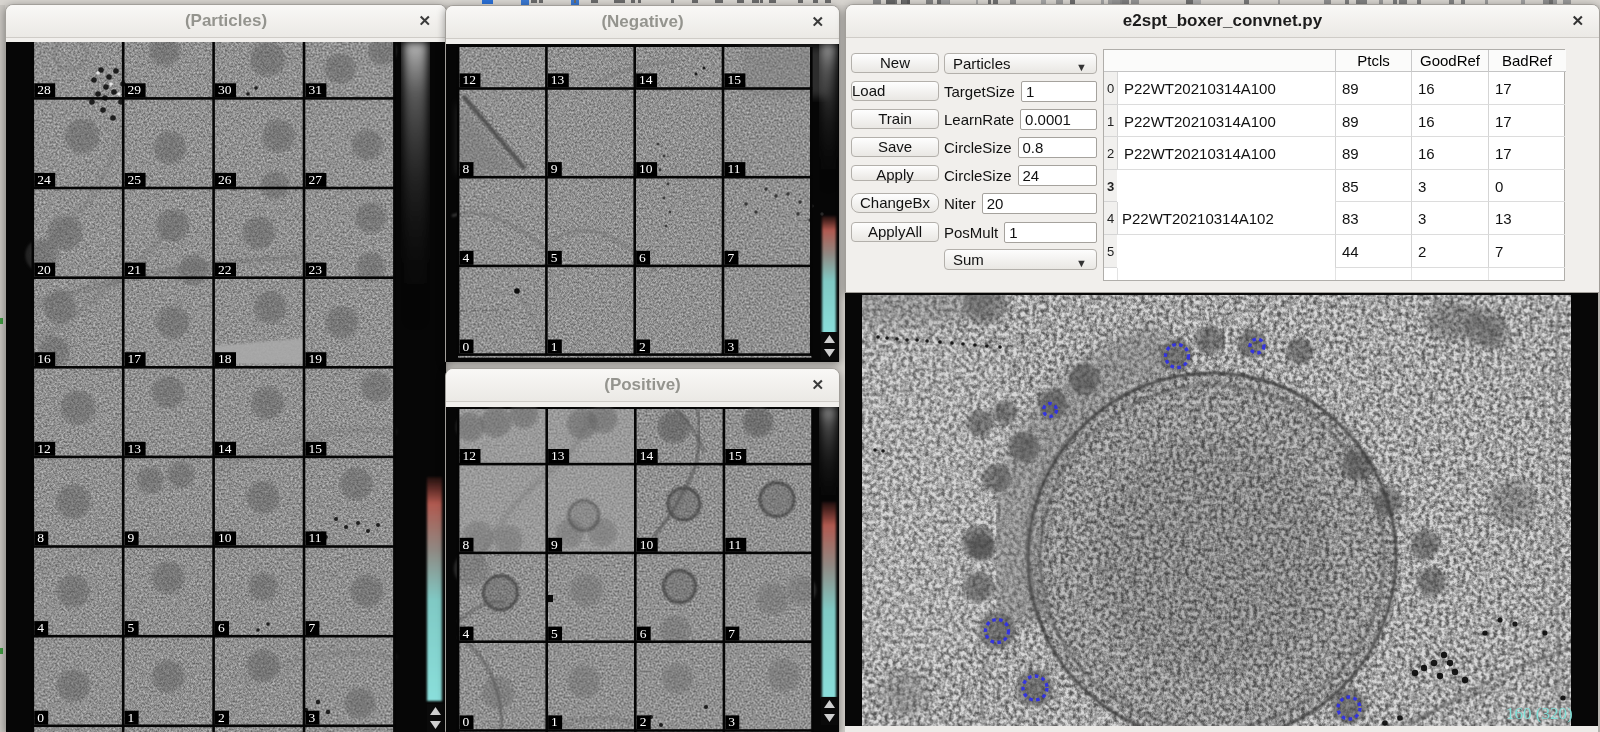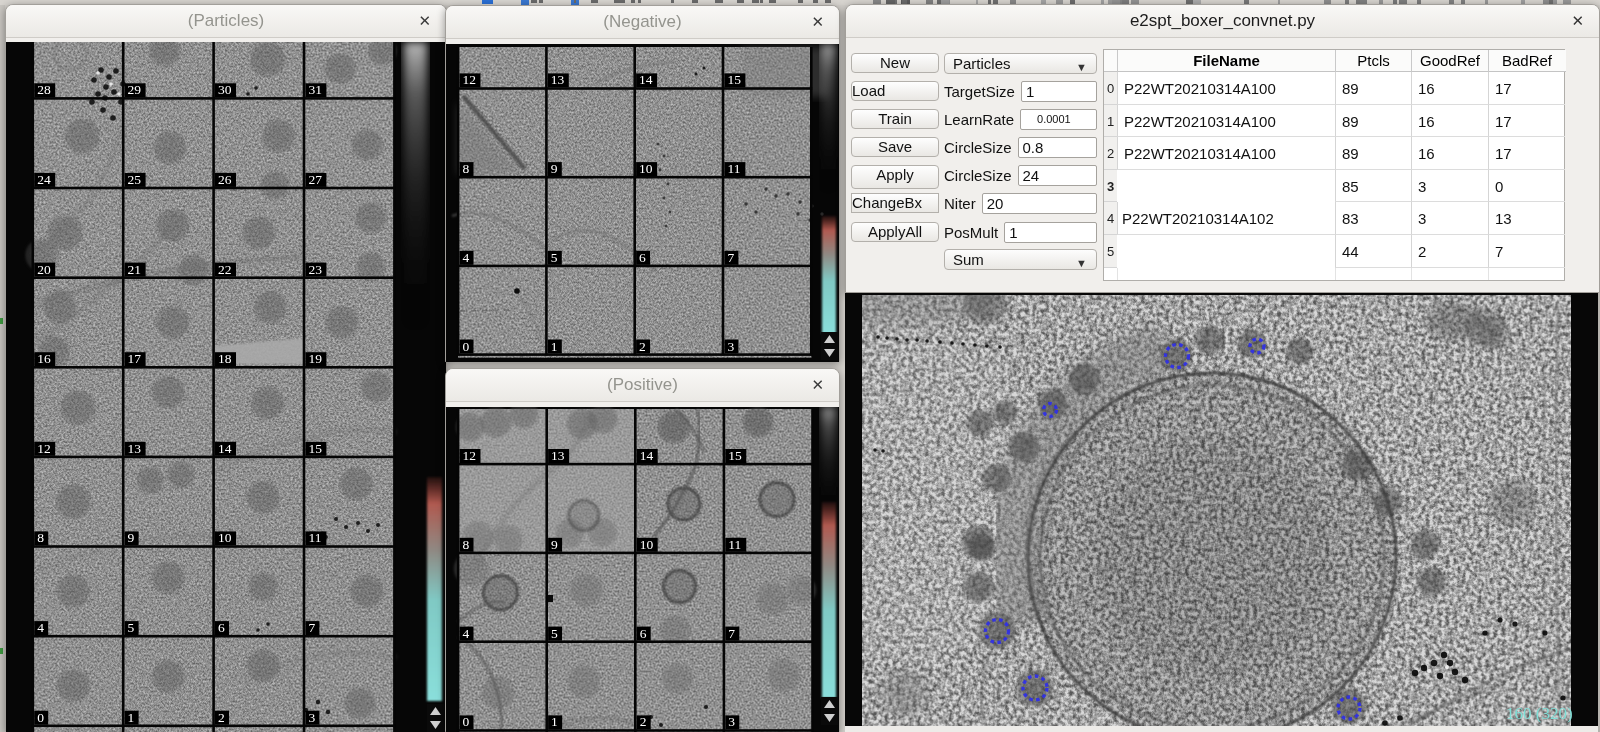--- a/index.html
+++ b/index.html
@@ -1,20 +1,20 @@
 <!DOCTYPE html>
 <html><head><meta charset="utf-8"><style>
 *{margin:0;padding:0;box-sizing:border-box}
 body{width:1600px;height:732px;position:relative;overflow:hidden;
  background:#d5d2cd;font-family:"Liberation Sans",sans-serif}
 .win{position:absolute;background:#f1efec;border:1px solid #a29f9a;
  border-radius:8px 8px 0 0;box-shadow:0 2px 9px rgba(0,0,0,.4)}
 .tbar{position:relative;height:33px;border-radius:7px 7px 0 0;
  background:linear-gradient(#f9f8f6,#ebe9e5);border-bottom:1px solid #cfccc7;
- text-align:center;font-weight:normal;font-size:17px;color:#94948e;line-height:32px}
+ text-align:center;font-weight:bold;font-size:17px;color:#94948e;line-height:32px}
 .tbar .x{position:absolute;right:15px;top:0;color:#3a3a3a;font-size:15px}
 .abs{position:absolute}
 </style></head><body>
 
 <svg width="0" height="0" style="position:absolute">
     <defs>
 <filter id="gA" x="0%" y="0%" width="100%" height="100%" color-interpolation-filters="sRGB">
  <feTurbulence type="fractalNoise" baseFrequency="0.5" numOctaves="3" seed="7" stitchTiles="stitch"></feTurbulence>
  <feColorMatrix type="matrix" values="1.55 0 0 0 -0.28  1.55 0 0 0 -0.28  1.55 0 0 0 -0.28  0 0 0 0 1"></feColorMatrix>
  <feGaussianBlur stdDeviation="0.5"></feGaussianBlur>
@@ -538,52 +538,51 @@
       <path d="M383.5,293 L389,301 L378,301 Z" fill="#cfcfcf"></path>
       <path d="M383.5,315 L389,307 L378,307 Z" fill="#cfcfcf"></path>
     </svg>
 </div>
 <div class="win" style="left:845px;top:4px;width:755px;height:289px">
 <div class="tbar" style="color:#1c1c1c">e2spt_boxer_convnet.py<span class="x" style="color:#333">✕</span></div>
 <div style="position:absolute;width:88px;height:20px;left:5px;background:linear-gradient(#fefefe,#e9e7e3);border:1px solid #b3b0ab;border-radius:4px;font-size:15px;text-align:center;line-height:18px;color:#111;top:48px">New</div>
 <div style="position:absolute;width:88px;height:20px;left:5px;background:linear-gradient(#fefefe,#e9e7e3);border:1px solid #b3b0ab;border-radius:4px;font-size:15px;line-height:18px;color:#111;top:76px">Load</div>
 <div style="position:absolute;width:88px;height:20px;left:5px;background:linear-gradient(#fefefe,#e9e7e3);border:1px solid #b3b0ab;border-radius:4px;font-size:15px;text-align:center;line-height:18px;color:#111;top:104px">Train</div>
 <div style="position:absolute;width:88px;height:20px;left:5px;background:linear-gradient(#fefefe,#e9e7e3);border:1px solid #b3b0ab;border-radius:4px;font-size:15px;text-align:center;line-height:18px;color:#111;top:132px">Save</div>
-<div style="position:absolute;width:88px;height:24px;left:5px;background:linear-gradient(#fefefe,#e9e7e3);border:1px solid #b3b0ab;border-radius:4px;font-size:15px;text-align:center;line-height:18px;color:#111;top:160px">Apply</div>
-<div style="position:absolute;width:88px;height:20px;left:5px;background:linear-gradient(#fefefe,#e9e7e3);border:1px solid #b3b0ab;border-radius:0;font-size:15px;line-height:18px;color:#111;top:188px">ChangeBx</div>
+<div style="position:absolute;width:88px;height:16px;left:5px;background:linear-gradient(#fefefe,#e9e7e3);border:1px solid #b3b0ab;border-radius:4px;font-size:15px;text-align:center;line-height:18px;color:#111;top:160px">Apply</div>
+<div style="position:absolute;width:88px;height:20px;left:5px;background:linear-gradient(#fefefe,#e9e7e3);border:1px solid #b3b0ab;border-radius:8px;font-size:15px;text-align:center;line-height:18px;color:#111;top:188px">ChangeBx</div>
 <div style="position:absolute;width:88px;height:20px;left:5px;background:linear-gradient(#fefefe,#e9e7e3);border:1px solid #b3b0ab;border-radius:4px;font-size:15px;text-align:center;line-height:18px;color:#111;top:217px">ApplyAll</div>
 <div style="position:absolute;left:98px;width:153px;height:21px;background:linear-gradient(#fdfdfd,#e9e7e3);border:1px solid #b3b0ab;border-radius:4px;font-size:15px;line-height:19px;color:#111;padding-left:8px;top:48px">Particles<span style="position:absolute;right:9px;top:4px;font-size:11px;color:#333">▼</span></div>
 <div style="position:absolute;left:98px;width:153px;height:21px;background:linear-gradient(#fdfdfd,#e9e7e3);border:1px solid #b3b0ab;border-radius:4px;font-size:15px;line-height:19px;color:#111;padding-left:8px;top:244px">Sum<span style="position:absolute;right:9px;top:4px;font-size:11px;color:#333">▼</span></div>
 <div style="position:absolute;left:98px;top:76px;width:153px;height:21px;display:flex;align-items:center">
       <span style="font-size:15px;color:#111;white-space:nowrap">TargetSize</span>
       <span style="flex:1;margin-left:6px;height:21px;background:#fff;border:1px solid #a5a29d;border-radius:2px;font-size:15px;line-height:19px;padding-left:4px;color:#111">1</span>
     </div>
 <div style="position:absolute;left:98px;top:104px;width:153px;height:21px;display:flex;align-items:center">
       <span style="font-size:15px;color:#111;white-space:nowrap">LearnRate</span>
-      <span style="flex:1;margin-left:6px;height:21px;background:#fff;border:1px solid #a5a29d;border-radius:2px;font-size:11px;line-height:19px;padding-left:16px;color:#111">0.0001</span>
+      <span style="flex:1;margin-left:6px;height:21px;background:#fff;border:1px solid #a5a29d;border-radius:2px;font-size:15px;line-height:19px;padding-left:4px;color:#111">0.0001</span>
     </div>
 <div style="position:absolute;left:98px;top:132px;width:153px;height:21px;display:flex;align-items:center">
       <span style="font-size:15px;color:#111;white-space:nowrap">CircleSize</span>
       <span style="flex:1;margin-left:6px;height:21px;background:#fff;border:1px solid #a5a29d;border-radius:2px;font-size:15px;line-height:19px;padding-left:4px;color:#111">0.8</span>
     </div>
 <div style="position:absolute;left:98px;top:160px;width:153px;height:21px;display:flex;align-items:center">
       <span style="font-size:15px;color:#111;white-space:nowrap">CircleSize</span>
       <span style="flex:1;margin-left:6px;height:21px;background:#fff;border:1px solid #a5a29d;border-radius:2px;font-size:15px;line-height:19px;padding-left:4px;color:#111">24</span>
     </div>
 <div style="position:absolute;left:98px;top:188px;width:153px;height:21px;display:flex;align-items:center">
       <span style="font-size:15px;color:#111;white-space:nowrap">Niter</span>
       <span style="flex:1;margin-left:6px;height:21px;background:#fff;border:1px solid #a5a29d;border-radius:2px;font-size:15px;line-height:19px;padding-left:4px;color:#111">20</span>
     </div>
 <div style="position:absolute;left:98px;top:217px;width:153px;height:21px;display:flex;align-items:center">
       <span style="font-size:15px;color:#111;white-space:nowrap">PosMult</span>
       <span style="flex:1;margin-left:6px;height:21px;background:#fff;border:1px solid #a5a29d;border-radius:2px;font-size:15px;line-height:19px;padding-left:4px;color:#111">1</span>
     </div>
 <div style="position:absolute;left:257px;top:44px;width:462px;height:232px;background:#fff;border:1px solid #b0aeaa">
 <div style="position:absolute;left:0;top:0;width:462px;height:22px;background:#fbfbfa;border-bottom:1px solid #c4c4c4"></div>
-<div style="position:absolute;left:13px;top:0;width:218px;height:22px;border-left:1px solid #c9c9c9;font-weight:bold;font-size:15px;text-align:center;line-height:21px">FileName</div>
 <div style="position:absolute;left:231px;top:0;width:76px;height:22px;border-left:1px solid #c9c9c9;font-size:15px;text-align:center;line-height:21px">Ptcls</div>
 <div style="position:absolute;left:307px;top:0;width:77px;height:22px;border-left:1px solid #c9c9c9;font-size:15px;text-align:center;line-height:21px">GoodRef</div>
 <div style="position:absolute;left:384px;top:0;width:77px;height:22px;border-left:1px solid #c9c9c9;font-size:15px;text-align:center;line-height:21px">BadRef</div>
 <div style="position:absolute;left:0;top:22.0px;width:13px;height:32.6px;background:#f1f0ee;border-bottom:1px solid #d5d5d5;font-size:13px;text-align:center;line-height:33px;color:#222">0</div>
 <div style="position:absolute;left:13px;top:22.0px;width:218px;height:32.6px;border-left:1px solid #d5d5d5;border-bottom:1px solid #dcdcdc;color:#111;font-size:15px;line-height:33px;padding-left:6px;white-space:nowrap;overflow:hidden">P22WT20210314A100</div>
 <div style="position:absolute;left:231px;top:22.0px;width:76px;height:32.6px;border-left:1px solid #d5d5d5;border-bottom:1px solid #dcdcdc;font-size:15px;line-height:33px;padding-left:6px;color:#111">89</div>
 <div style="position:absolute;left:307px;top:22.0px;width:77px;height:32.6px;border-left:1px solid #d5d5d5;border-bottom:1px solid #dcdcdc;font-size:15px;line-height:33px;padding-left:6px;color:#111">16</div>
 <div style="position:absolute;left:384px;top:22.0px;width:77px;height:32.6px;border-left:1px solid #d5d5d5;border-bottom:1px solid #dcdcdc;font-size:15px;line-height:33px;padding-left:6px;color:#111">17</div>
 <div style="position:absolute;left:0;top:54.6px;width:13px;height:32.6px;background:#f1f0ee;border-bottom:1px solid #d5d5d5;font-size:13px;text-align:center;line-height:33px;color:#222">1</div>
 <div style="position:absolute;left:13px;top:54.6px;width:218px;height:32.6px;border-left:1px solid #d5d5d5;border-bottom:1px solid #dcdcdc;color:#111;font-size:15px;line-height:33px;padding-left:6px;white-space:nowrap;overflow:hidden">P22WT20210314A100</div>

